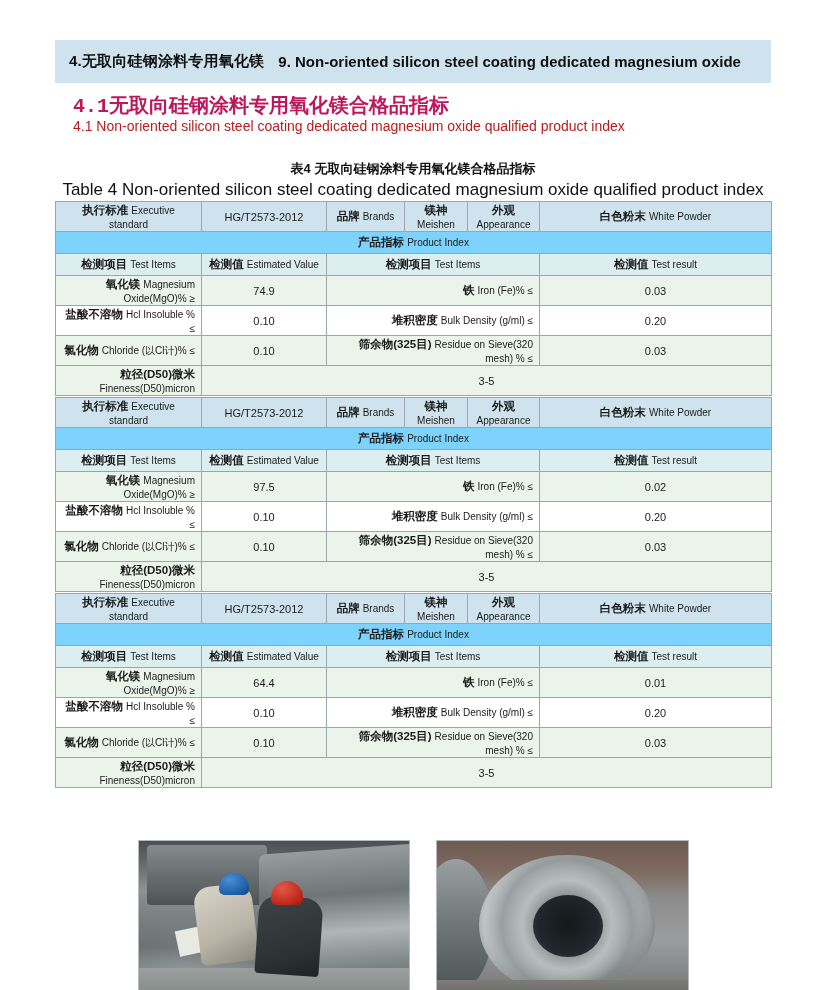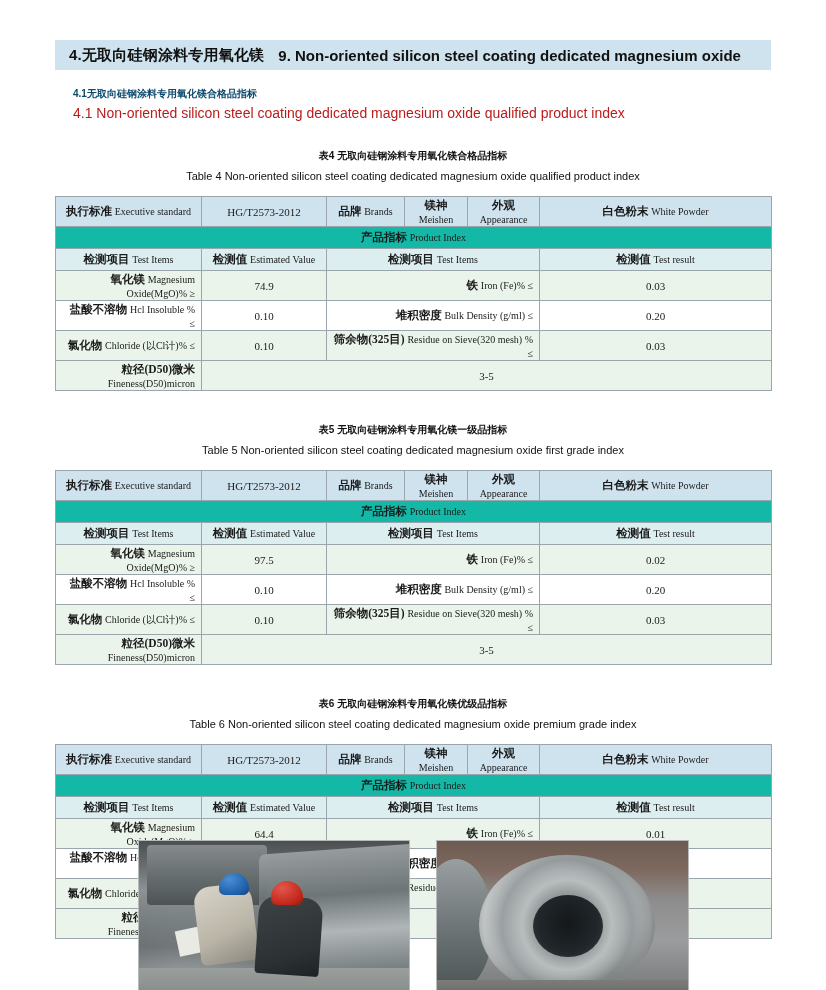--- a/index.html
+++ b/index.html
@@ -19,21 +19,21 @@
     position: relative;
     width: 826px;
     height: 990px;
     box-sizing: border-box;
     padding: 0 55px;
   }
   
   .section-band {
     margin-top: 40px;
     background: #cfe3ef;
-    height: 30px;
+    height: 43px;
     display: flex;
     align-items: center;
     padding-left: 14px;
     box-sizing: border-box;
   }
   .section-band .cn {
     font-size: 15px;
     font-weight: bold;
     color: #111;
     letter-spacing: 0.2px;
@@ -43,56 +43,56 @@
     font-weight: bold;
     color: #111;
     margin-left: 14px;
   }
   
   .sub-head {
     margin-top: 14px;
     padding-left: 18px;
   }
   .sub-head .cn {
-    font-size: 10px;
+    font-size: 20px;
     font-weight: bold;
-    color: #0c4a6e;
+    color: #be185d;
     line-height: 19px;
+    font-family: Liberation Mono, monospace;
   }
   .sub-head .en {
     font-size: 14px;
     color: #b91c1c;
     line-height: 20px;
   }
   
   .tbl-title {
     text-align: center;
     margin-top: 22px;
   }
   .tbl-title .cn {
-    font-size: 10px;
+    font-size: 13px;
     font-weight: bold;
     color: #111;
     line-height: 21px;
   }
   .tbl-title .en {
-    font-size: 11px;
+    font-size: 17px;
     color: #111;
     line-height: 21px;
   }
   .tbl-title.t5, .tbl-title.t6 {
     margin-top: 28px;
   }
   
   table.idx {
     border-collapse: collapse;
     width: 716px;
-    margin: 9px auto 0 auto;
+    margin: 1px auto 0 auto;
     table-layout: fixed;
-    font-family: Liberation Serif, serif;
   }
   table.idx td {
     border: 1px solid #9aa6ab;
     height: 22px;
     padding: 1px 6px;
     font-size: 11px;
     vertical-align: middle;
     box-sizing: border-box;
   }
   .c-label {
@@ -101,21 +101,21 @@
   }
   .c-sm {
     font-size: 10px;
     font-weight: normal;
   }
   .row-head td {
     background: #cfe3ef;
     text-align: center;
   }
   .row-prod td {
-    background: #14b8a6;
+    background: #7dd3fc;
     text-align: center;
   }
   .row-sub td {
     background: #ddeef1;
     text-align: center;
   }
   .row-green td {
     background: #eaf4ea;
   }
   .row-white td {
@@ -337,24 +337,20 @@
     <tr class="row-last">
       <td class="left">
         <span class="c-label">粒径(D50)微米</span>
         <span class="c-sm">Fineness(D50)micron</span>
       </td>
       <td class="center" colspan="6">3-5</td>
     </tr>
   </tbody>
     </table>
 
-  <div class="tbl-title t5">
-    <div class="cn">表5  无取向硅钢涂料专用氧化镁一级品指标</div>
-    <div class="en">Table 5  Non-oriented silicon steel coating dedicated magnesium oxide first grade index</div>
-  </div>
   <table class="idx">
     <colgroup>
       <col style="width:146px">
         <col style="width:125px">
         <col style="width:78px">
       <col style="width:63px">
         <col style="width:72px">
         <col style="width:45px">
         <col style="width:187px">
     </colgroup>
@@ -445,24 +441,20 @@
     <tr class="row-last">
       <td class="left">
         <span class="c-label">粒径(D50)微米</span>
         <span class="c-sm">Fineness(D50)micron</span>
       </td>
       <td class="center" colspan="6">3-5</td>
     </tr>
   </tbody>
     </table>
 
-  <div class="tbl-title t6">
-    <div class="cn">表6  无取向硅钢涂料专用氧化镁优级品指标</div>
-    <div class="en">Table 6  Non-oriented silicon steel coating dedicated magnesium oxide premium grade index</div>
-  </div>
   <table class="idx">
     <colgroup>
       <col style="width:146px">
         <col style="width:125px">
         <col style="width:78px">
       <col style="width:63px">
         <col style="width:72px">
         <col style="width:45px">
         <col style="width:187px">
     </colgroup>

